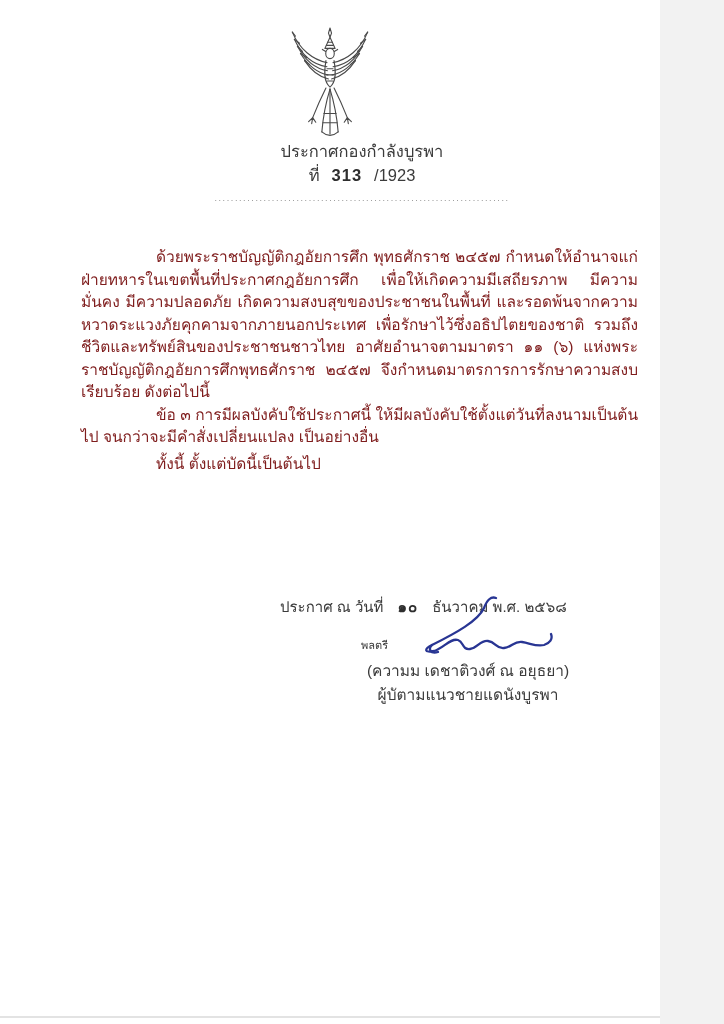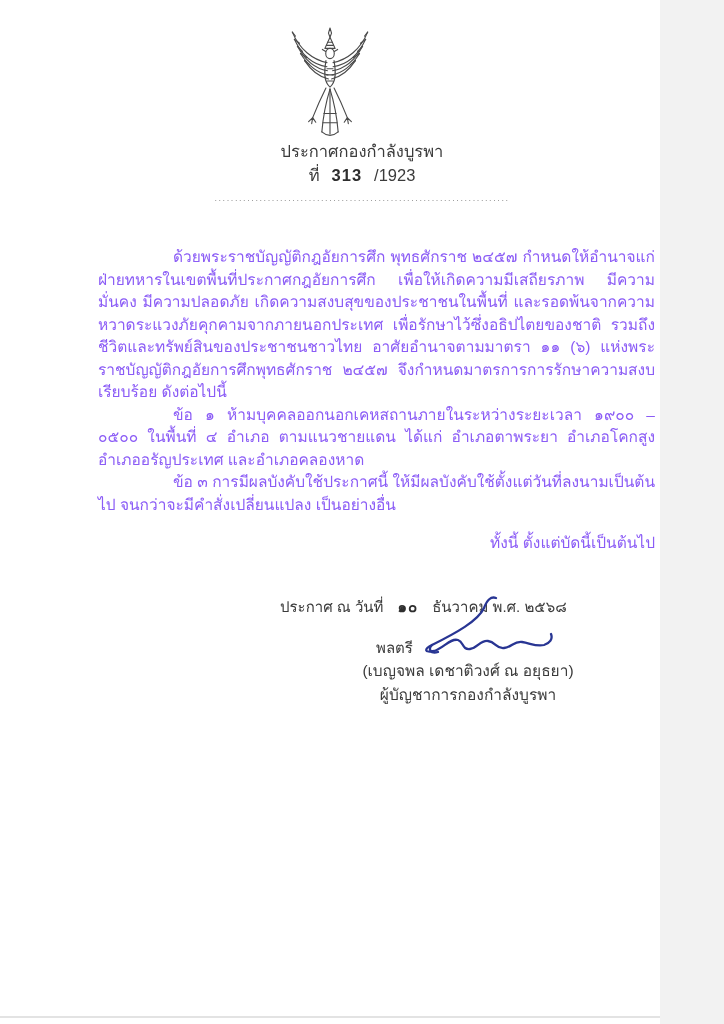--- a/index.html
+++ b/index.html
@@ -19,35 +19,35 @@
     position:absolute;top:139px;left:0;width:724px;text-align:center;
     font-size:16.5px;line-height:24px;color:#3b3b3b;
   }
   .doc-number .gap{display:inline-block;width:12px;}
   .filled-num{font-weight:bold;color:#2e2e2e;letter-spacing:1px;}
   .dotted-divider{
     font-size:9px;letter-spacing:1.6px;color:#8f8f8f;line-height:18px;
     margin-top:2px;white-space:nowrap;
   }
   .content{
-    position:absolute;top:246px;left:98px;width:557px;
-    font-size:15.5px;line-height:22.5px;text-align:justify;color:#8b5cf6;
+    position:absolute;top:246px;left:81px;width:557px;
+    font-size:15.5px;line-height:22.5px;text-align:justify;color:#7f1d1d;
   }
   .content p{margin:0;text-indent:75px;}
-  .content p.closing{margin-top:16px;text-align:right;}
+  .content p.closing{margin-top:4px;text-align:left;}
   .issued-line{
     position:absolute;top:595px;left:280px;font-size:15px;color:#3b3b3b;
     white-space:nowrap;
   }
   .issued-line .gap{display:inline-block;width:14px;}
   .signature-ink{
     position:absolute;top:595px;left:408px;width:158px;height:64px;
   }
   .signer-rank{
-    position:absolute;top:636px;left:376px;font-size:15px;color:#3b3b3b;
+    position:absolute;top:636px;left:361px;font-size:11px;color:#3b3b3b;
   }
   .signer-name{
     position:absolute;top:658px;left:348px;width:240px;text-align:center;
     font-size:15.5px;color:#3b3b3b;
   }
   .signer-title{
     position:absolute;top:682px;left:348px;width:240px;text-align:center;
     font-size:15.5px;color:#3b3b3b;
   }
   .bottom-scan-line{
@@ -101,35 +101,34 @@
   <div class="title-block">
     <div>ประกาศกองกำลังบูรพา</div>
     <div class="doc-number">
       <span>ที่</span><span class="gap"></span><span class="filled-num">313</span><span class="gap"></span><span>/1923</span>
     </div>
     <div class="dotted-divider">........................................................................</div>
   </div>
 
   <div class="content">
     <p>ด้วยพระราชบัญญัติกฎอัยการศึก พุทธศักราช ๒๔๕๗ กำหนดให้อำนาจแก่ฝ่ายทหารในเขตพื้นที่ประกาศกฎอัยการศึก เพื่อให้เกิดความมีเสถียรภาพ มีความมั่นคง มีความปลอดภัย เกิดความสงบสุขของประชาชนในพื้นที่ และรอดพ้นจากความหวาดระแวงภัยคุกคามจากภายนอกประเทศ เพื่อรักษาไว้ซึ่งอธิปไตยของชาติ รวมถึงชีวิตและทรัพย์สินของประชาชนชาวไทย อาศัยอำนาจตามมาตรา ๑๑ (๖) แห่งพระราชบัญญัติกฎอัยการศึกพุทธศักราช ๒๔๕๗ จึงกำหนดมาตรการการรักษาความสงบเรียบร้อย ดังต่อไปนี้</p>
-    <p>ข้อ ๑ ห้ามบุคคลออกนอกเคหสถานภายในระหว่างระยะเวลา ๑๙๐๐ – ๐๕๐๐ ในพื้นที่ ๔ อำเภอ ตามแนวชายแดน ได้แก่ อำเภอตาพระยา อำเภอโคกสูง อำเภออรัญประเทศ และอำเภอคลองหาด</p>
     <p>ข้อ ๓ การมีผลบังคับใช้ประกาศนี้ ให้มีผลบังคับใช้ตั้งแต่วันที่ลงนามเป็นต้นไป จนกว่าจะมีคำสั่งเปลี่ยนแปลง เป็นอย่างอื่น</p>
     <p class="closing">ทั้งนี้ ตั้งแต่บัดนี้เป็นต้นไป</p>
   </div>
 
   <div class="issued-line">
     <span>ประกาศ ณ วันที่</span><span class="gap"></span><span class="filled-num">๑๐</span><span class="gap"></span><span>ธันวาคม พ.ศ. ๒๕๖๘</span>
   </div>
 
   <svg class="signature-ink" viewBox="0 0 158 64" fill="none" stroke="#283593" stroke-width="2.3" stroke-linecap="round" stroke-linejoin="round">
     <path d="M88 3 C83 1 79 5 76 13 C70 26 48 38 24 50 C16 54 16 58 26 56
              C36 53 42 43 50 45 C56 47 54 55 62 54 C70 53 72 45 80 46
              C88 47 88 54 96 53 C104 52 106 46 114 47 C122 48 128 52 136 50
              C142 48 145 44 143 39"></path>
     <path d="M24 50 C20 54 22 59 30 57"></path>
   </svg>
 
   <div class="signer-rank">พลตรี</div>
-  <div class="signer-name">(เบญจพล  เดชาติวงศ์ ณ อยุธยา)</div>
-  <div class="signer-title">ผู้บัญชาการกองกำลังบูรพา</div>
+  <div class="signer-name">(ความม  เดชาติวงศ์ ณ อยุธยา)</div>
+  <div class="signer-title">ผู้บัตามแนวชายแดนังบูรพา</div>
 
   <div class="bottom-scan-line"></div>
 </div>
 
 </body></html>

